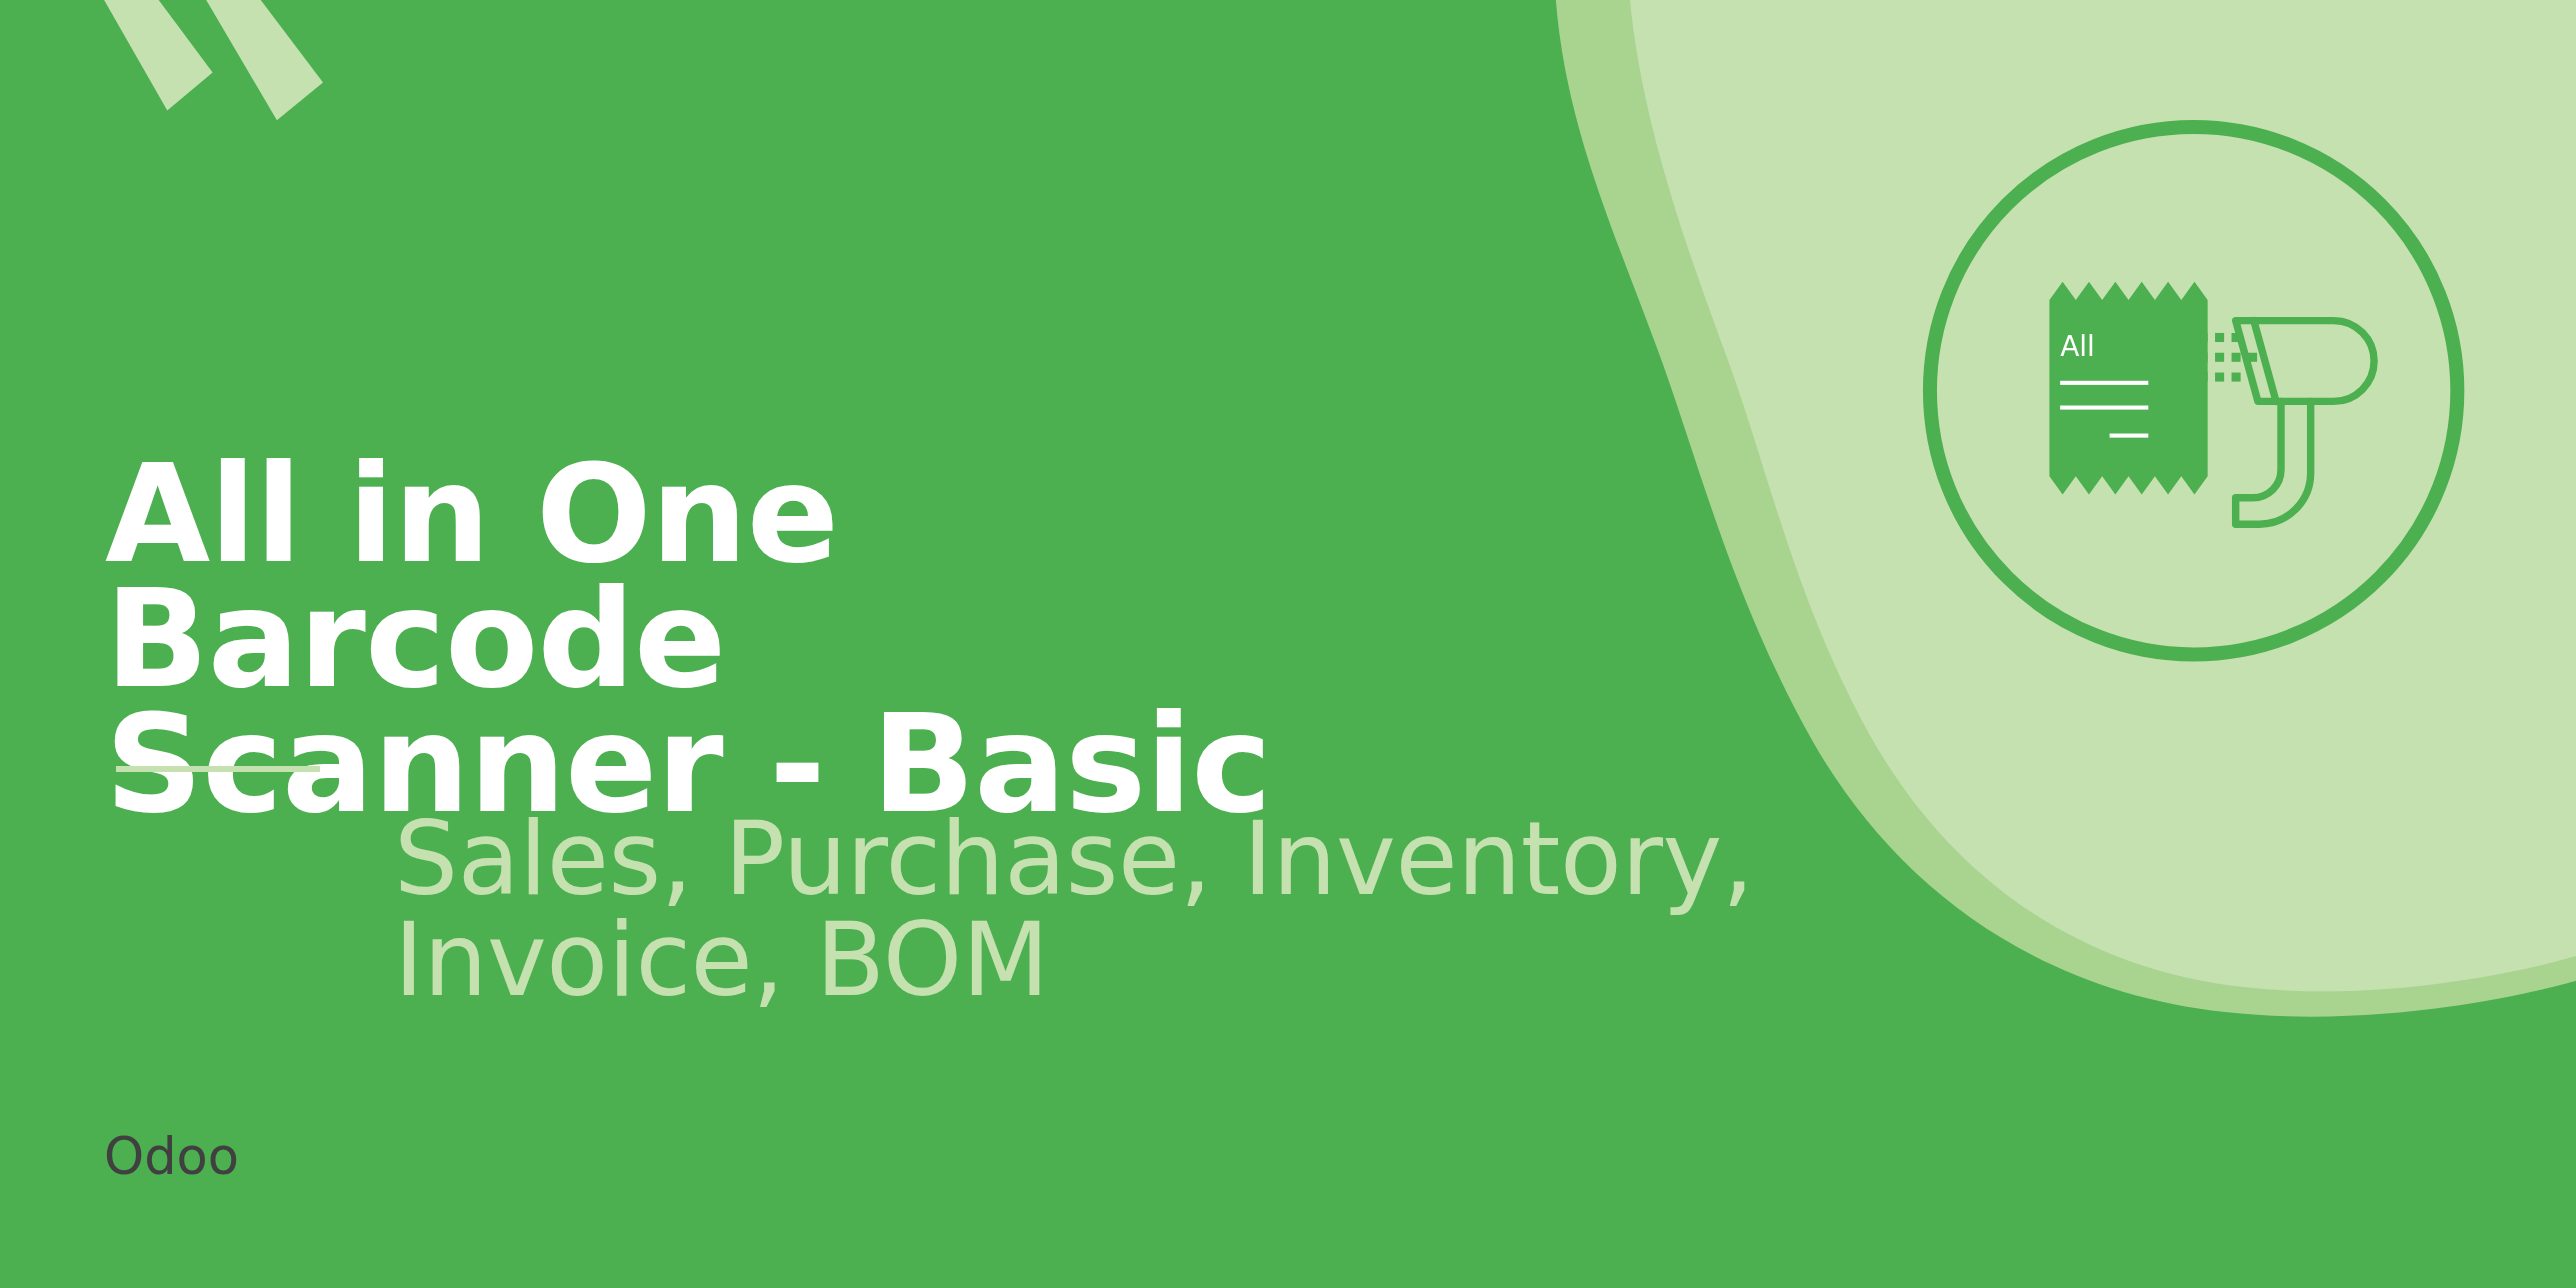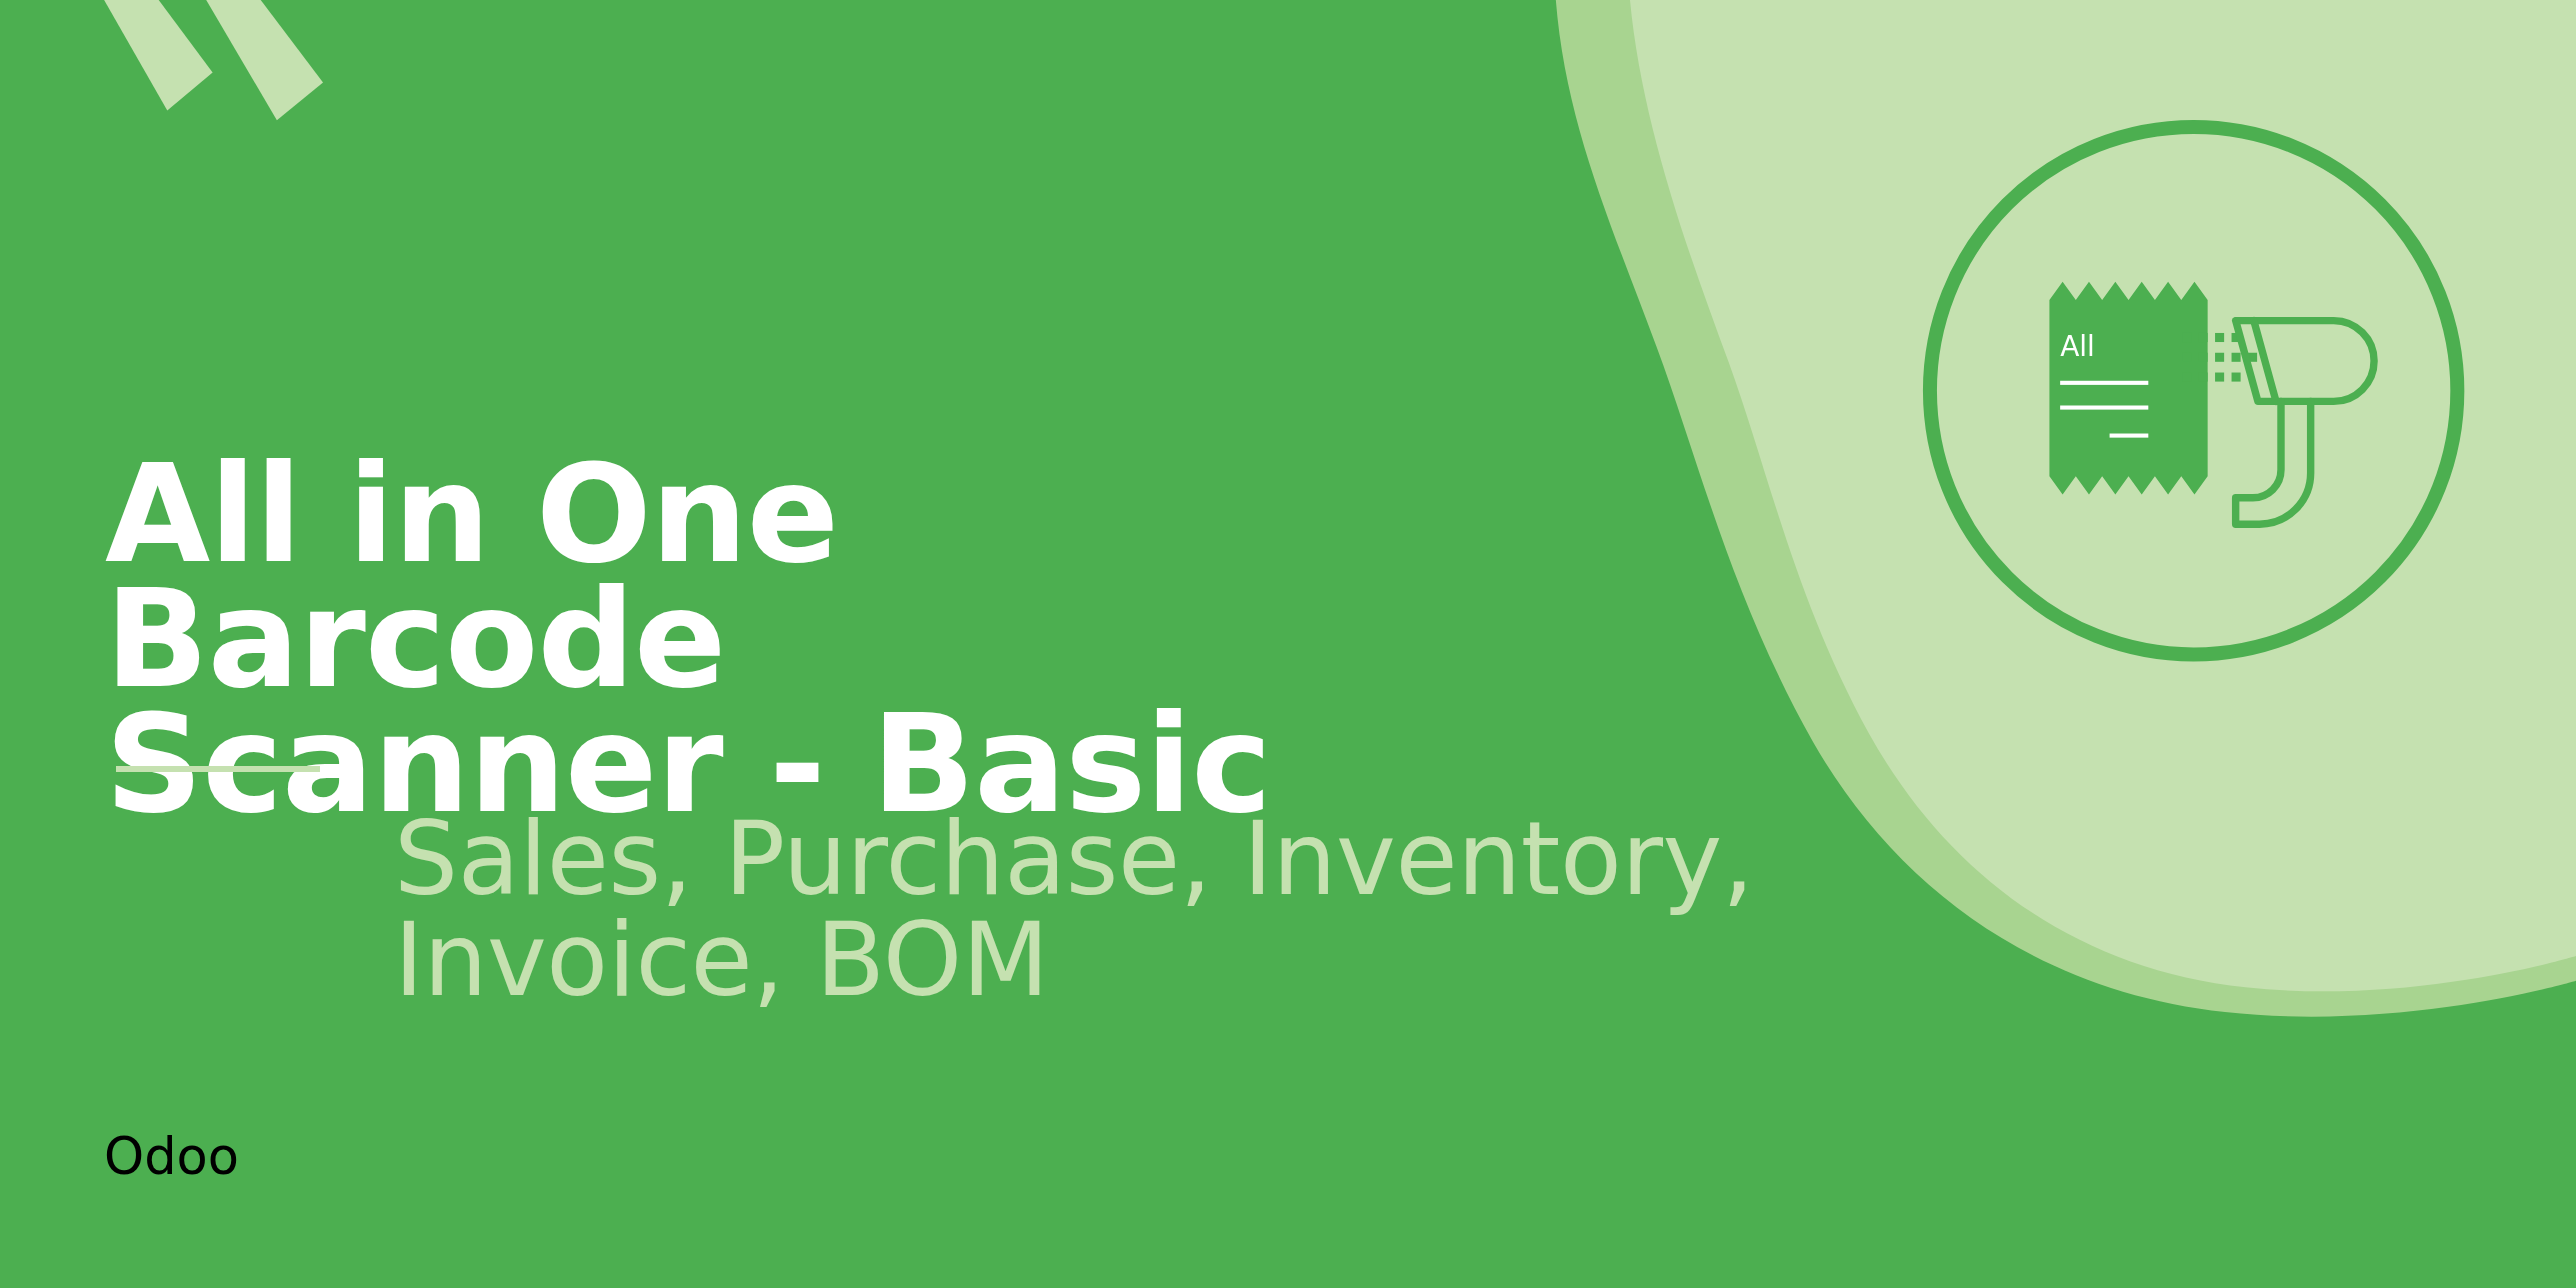--- a/index.html
+++ b/index.html
@@ -59,21 +59,21 @@
     left: 116px;
     top: 766px;
     width: 204px;
     height: 5.8px;
     background: #C5E1B0;
   }
   #brand {
     position: absolute;
     left: 104px;
     top: 1131px;
-    color: #000000;
+    color: #404040;
     font-family: "DejaVu Sans", sans-serif;
     font-weight: 400;
     font-size: 51px;
     line-height: 51px;
     letter-spacing: 0px;
   }
 </style>
 </head>
 <body>
 

